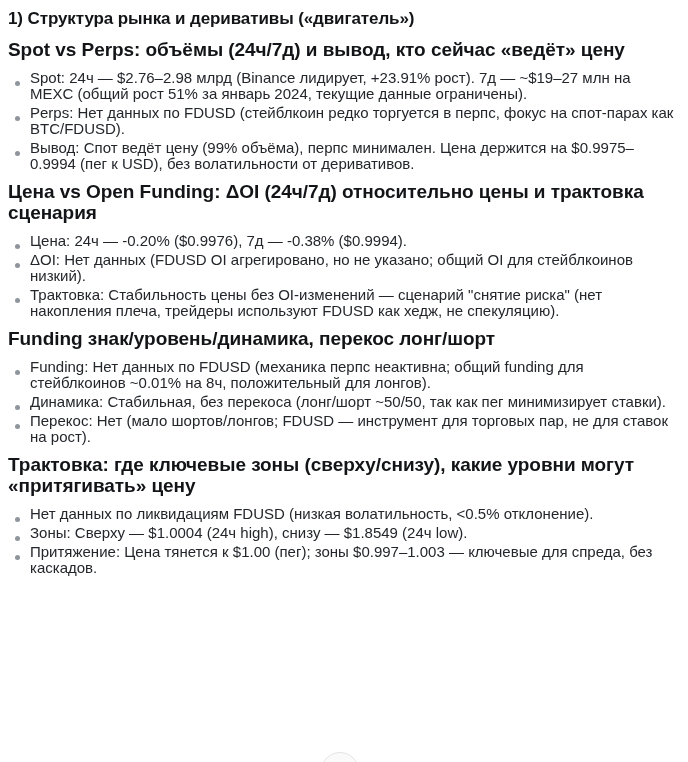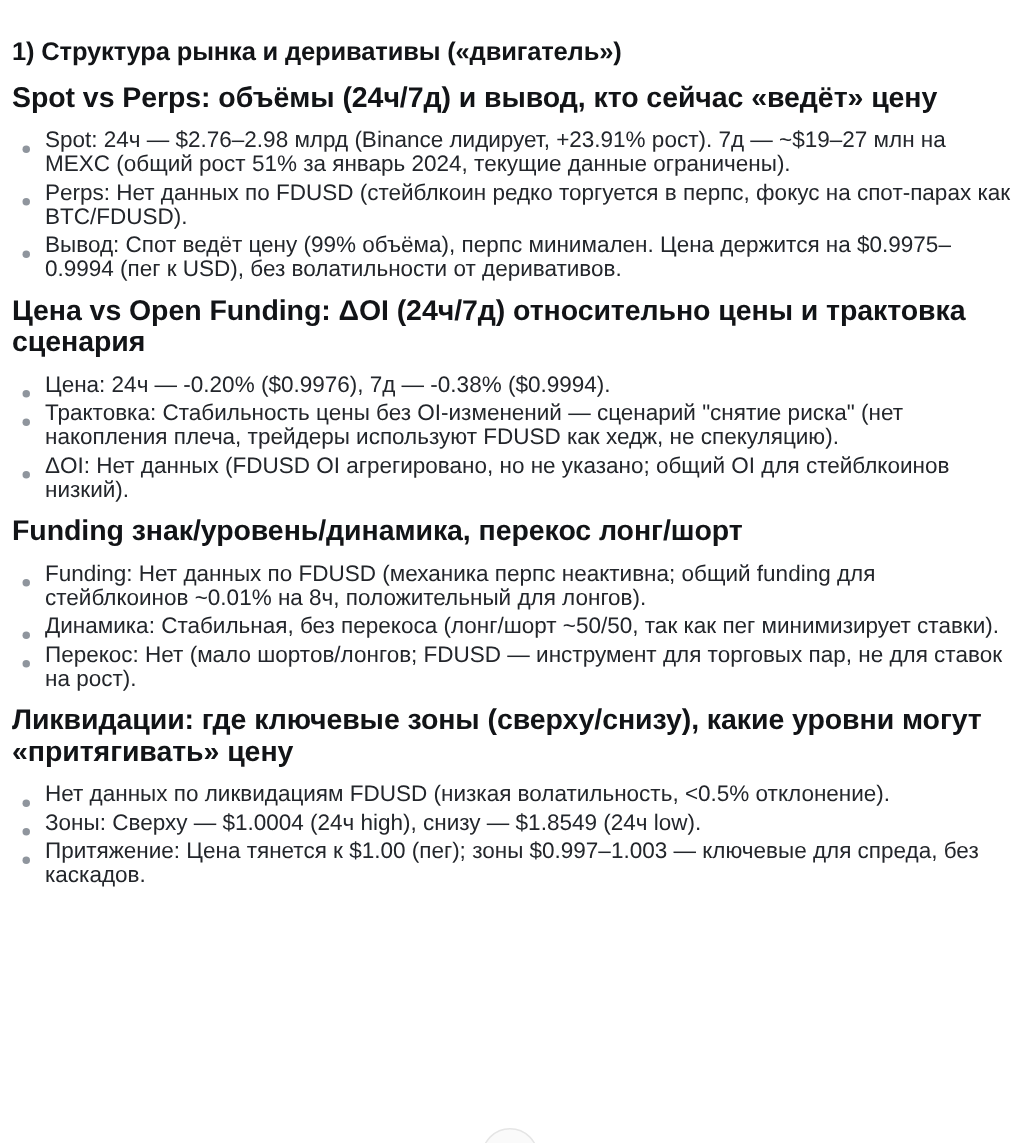--- a/index.html
+++ b/index.html
@@ -10,21 +10,21 @@
   body {
     position: relative;
     width: 688px;
     height: 762px;
     overflow: hidden;
     font-family: "Liberation Sans", "DejaVu Sans", sans-serif;
     color: #23262b;
     -webkit-font-smoothing: antialiased;
   }
   .doc {
-    padding: 22px 10px 0 8px;
+    padding: 6px 10px 0 8px;
     box-sizing: border-box;
     width: 688px;
   }
   h1 {
     margin: 2px 0 0 0;
     font-size: 17px;
     line-height: 22px;
     font-weight: 700;
     color: #121417;
     letter-spacing: -0.1px;
@@ -99,25 +99,25 @@
 
   <section>
     <h2>Цена vs Open Funding: ΔOI (24ч/7д) относительно цены и трактовка сценария</h2>
     <ul class="bullets">
       <li>
         <span class="dot"></span>
         <span>Цена: 24ч — -0.20% ($0.9976), 7д — -0.38% ($0.9994).</span>
       </li>
       <li>
         <span class="dot"></span>
-        <span>Трактовка: Стабильность цены без OI-изменений — сценарий "снятие риска" (нет накопления плеча, трейдеры используют FDUSD как хедж, не спекуляцию).</span>
+        <span>ΔOI: Нет данных (FDUSD OI агрегировано, но не указано; общий OI для стейблкоинов низкий).</span>
       </li>
       <li>
         <span class="dot"></span>
-        <span>ΔOI: Нет данных (FDUSD OI агрегировано, но не указано; общий OI для стейблкоинов низкий).</span>
+        <span>Трактовка: Стабильность цены без OI-изменений — сценарий "снятие риска" (нет накопления плеча, трейдеры используют FDUSD как хедж, не спекуляцию).</span>
       </li>
     </ul>
   </section>
 
   <section>
     <h2>Funding знак/уровень/динамика, перекос лонг/шорт</h2>
     <ul class="bullets">
       <li>
         <span class="dot"></span>
         <span>Funding: Нет данных по FDUSD (механика перпс неактивна; общий funding для стейблкоинов ~0.01% на 8ч, положительный для лонгов).</span>
@@ -127,21 +127,21 @@
         <span>Динамика: Стабильная, без перекоса (лонг/шорт ~50/50, так как пег минимизирует ставки).</span>
       </li>
       <li>
         <span class="dot"></span>
         <span>Перекос: Нет (мало шортов/лонгов; FDUSD — инструмент для торговых пар, не для ставок на рост).</span>
       </li>
     </ul>
   </section>
 
   <section>
-    <h2>Ликвидации: где ключевые зоны (сверху/снизу), какие уровни могут «притягивать» цену</h2>
+    <h2>Трактовка: где ключевые зоны (сверху/снизу), какие уровни могут «притягивать» цену</h2>
     <ul class="bullets">
       <li>
         <span class="dot"></span>
         <span>Нет данных по ликвидациям FDUSD (низкая волатильность, &lt;0.5% отклонение).</span>
       </li>
       <li>
         <span class="dot"></span>
         <span>Зоны: Сверху — $1.0004 (24ч high), снизу — $1.8549 (24ч low).</span>
       </li>
       <li>

